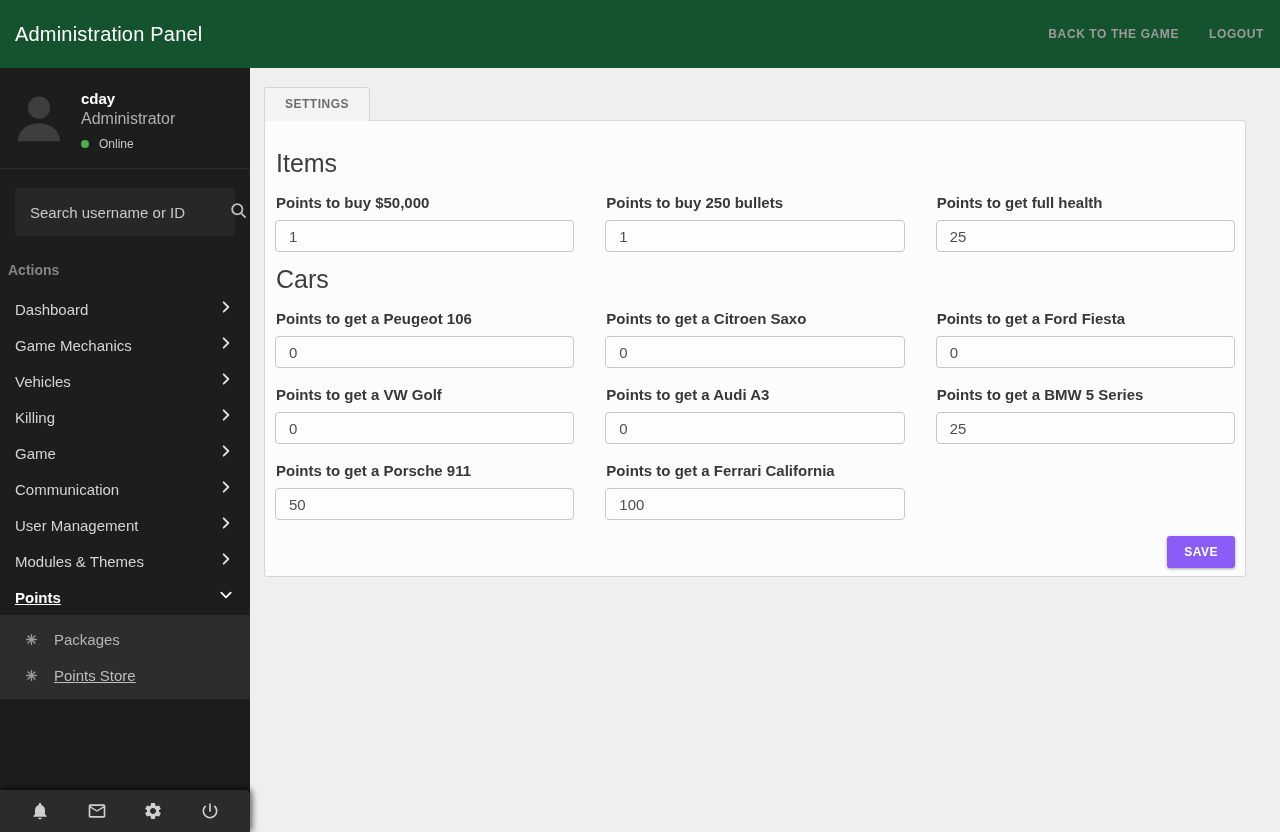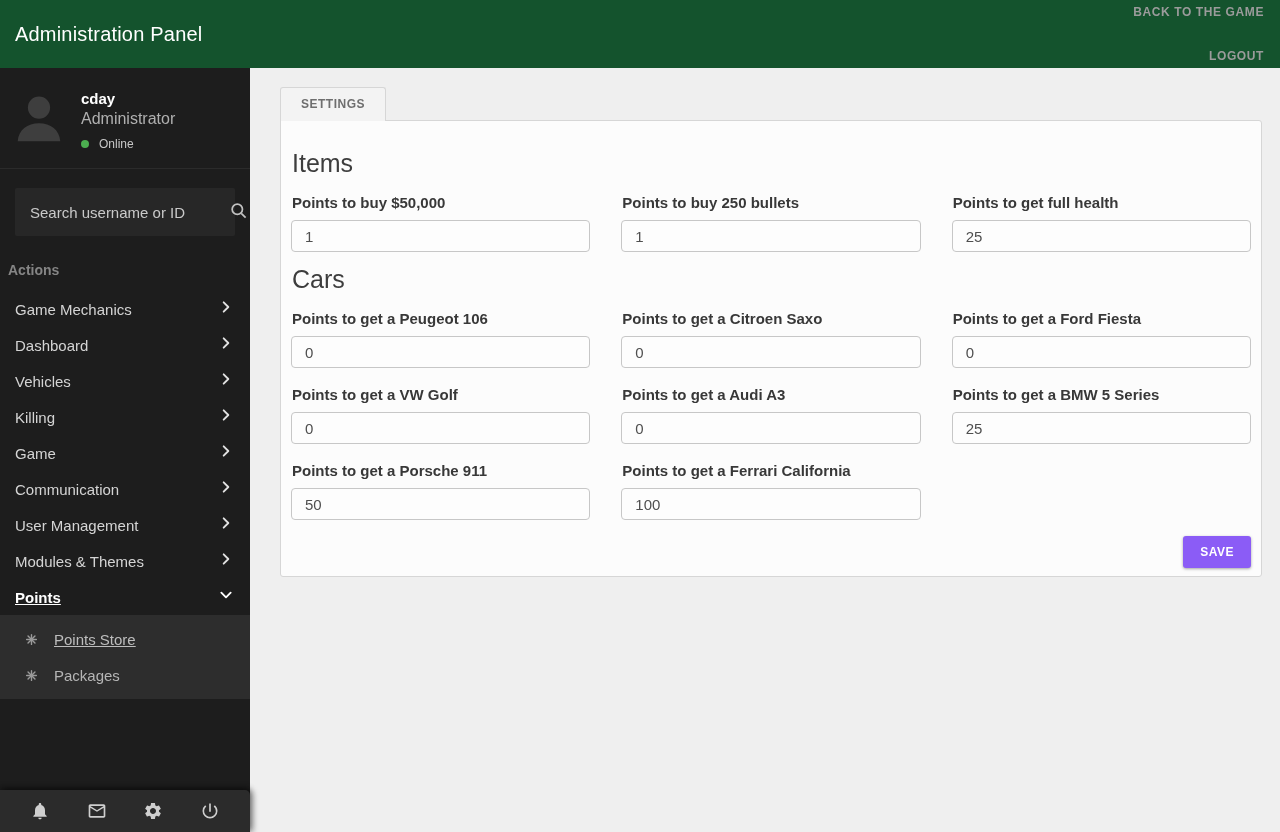--- a/index.html
+++ b/index.html
@@ -1,21 +1,21 @@
 <!DOCTYPE html>
 <html><head>
 <meta charset="utf-8">
 <style>
   * { margin:0; padding:0; box-sizing:border-box; }
   html,body { width:1280px; height:832px; font-family:"Liberation Sans", sans-serif; background:#efefef; overflow:hidden; }
 
   
   .topbar { position:fixed; top:0; left:0; width:1280px; height:68px; background:#14532d; display:flex; align-items:center; justify-content:space-between; z-index:30; }
   .topbar-title { color:#ffffff; font-size:20px; font-weight:500; padding-left:15px; letter-spacing:.2px; }
-  .topbar-links { display:flex; align-items:flex-end; gap:30px; padding-right:16px;flex-direction:column; }
+  .topbar-links { display:flex; align-items:flex-start; gap:30px; padding-right:16px; }
   .topbar-link { color:#9b9b9b; font-size:12px; font-weight:bold; letter-spacing:.6px; cursor:pointer; }
 
   
   .sidebar { position:fixed; top:62px; left:0; width:250px; height:770px; background:#1d1d1d; border-top:6px solid #ef4444; z-index:20; }
   .profile { display:flex; align-items:flex-start; padding:20px 15px 17px 10px; border-bottom:1px solid #2b2b2b; }
   .avatar { width:58px; height:58px; flex:0 0 58px; margin-right:13px; display:flex; align-items:center; justify-content:center; }
   .avatar svg { width:58px; height:58px; fill:#3e3e3e; }
   .profile-info { padding-top:2px; }
   .profile-name { color:#ffffff; font-size:15px; font-weight:bold; margin-bottom:3px; }
   .profile-role { color:#b0b0b0; font-size:16px; margin-bottom:9px; }
@@ -41,21 +41,21 @@
   .submenu-bullet { margin-right:16px; display:flex; }
   .submenu-bullet svg { width:13px; height:13px; stroke:#9a9a9a; stroke-width:2.6; stroke-linecap:round; }
   .submenu-label { color:#b5b5b5; font-size:15px; }
   .submenu-item.active .submenu-label { text-decoration:underline; color:#bdbdbd; }
 
   .sidebar-footer { position:absolute; bottom:0; left:0; width:250px; height:42px; background:#2b2b2b; border-top-right-radius:5px; box-shadow:0 -2px 6px rgba(0,0,0,.45), 3px 0 6px rgba(0,0,0,.35); display:flex; align-items:center; justify-content:space-around; padding:0 12px; }
   .footer-icon { cursor:pointer; display:flex; }
   .footer-icon svg { width:20px; height:20px; fill:#cfcfcf; }
 
   
-  .main { position:fixed; top:62px; left:250px; width:1030px; height:770px; background:#efefef; }
+  .main { position:fixed; top:62px; left:234px; width:1030px; height:770px; background:#efefef; }
   .tab { display:inline-block; margin:25px 0 0 30px; padding:9px 20px 10px 20px; background:#f3f3f3; border:1px solid #d6d6d6; border-bottom:none; border-radius:3px 3px 0 0; color:#6e6e6e; font-size:12px; font-weight:bold; letter-spacing:.5px; position:relative; z-index:2; cursor:pointer; }
   .card { margin:-1px 18px 0 30px; background:#fcfcfc; border:1px solid #d6d6d6; border-radius:0 3px 3px 3px; padding:6px 10px 8px 10px; min-height:451px; }
   .section-title { font-size:25px; font-weight:400; color:#3d3d3d; margin:22px 1px 16px 1px; }
   .fields-grid { display:grid; grid-template-columns:repeat(3, 1fr); column-gap:31px; row-gap:18px; margin-bottom:6px; }
   .field label { display:block; color:#383838; font-size:15px; font-weight:bold; margin:0 1px 9px 1px; }
   .field input { width:100%; height:32px; border:1px solid #c7c7c7; border-radius:4px; background:#fdfdfd; padding:0 13px; font-size:15px; color:#4f4f4f; font-family:"Liberation Sans", sans-serif; outline:none; }
   .cars-gap { margin-top:13px; }
   .save-row { display:flex; justify-content:flex-end; margin-top:16px; }
   .save-btn { background:#8b5cf6; color:#ffffff; border:none; border-radius:3px; height:32px; padding:0 17px; font-size:12px; font-weight:bold; letter-spacing:.5px; font-family:"Liberation Sans", sans-serif; box-shadow:0 1px 3px rgba(0,0,0,.35); cursor:pointer; }
 </style>
@@ -95,27 +95,27 @@
           <circle cx="10.5" cy="10.5" r="6.5"></circle>
           <line x1="15.5" y1="15.5" x2="21" y2="21"></line>
         </svg>
     </span>
   </div>
 
   <div class="actions-label">Actions</div>
 
   <div>
     <div class="nav-item">
+      <span class="nav-label">Dashboard</span>
+      <span class="chev"><svg viewBox="0 0 24 24">
+            <polyline points="8 4 16 12 8 20"></polyline>
+          </svg></span>
+    </div>
+    <div class="nav-item">
       <span class="nav-label">Game Mechanics</span>
-      <span class="chev"><svg viewBox="0 0 24 24">
-            <polyline points="8 4 16 12 8 20"></polyline>
-          </svg></span>
-    </div>
-    <div class="nav-item">
-      <span class="nav-label">Dashboard</span>
       <span class="chev"><svg viewBox="0 0 24 24">
             <polyline points="8 4 16 12 8 20"></polyline>
           </svg></span>
     </div>
     <div class="nav-item">
       <span class="nav-label">Vehicles</span>
       <span class="chev"><svg viewBox="0 0 24 24">
             <polyline points="8 4 16 12 8 20"></polyline>
           </svg></span>
     </div>
@@ -150,42 +150,42 @@
           </svg></span>
     </div>
     <div class="nav-item active">
       <span class="nav-label">Points</span>
       <span class="chev down"><svg viewBox="0 0 24 24">
             <polyline points="8 4 16 12 8 20"></polyline>
           </svg></span>
     </div>
 
     <div class="submenu">
+      <div class="submenu-item">
+        <span class="submenu-bullet">
+          <svg viewBox="0 0 24 24">
+              <line x1="12" y1="3" x2="12" y2="21"></line>
+              <line x1="3" y1="12" x2="21" y2="12"></line>
+              <line x1="5.6" y1="5.6" x2="18.4" y2="18.4"></line>
+              <line x1="18.4" y1="5.6" x2="5.6" y2="18.4"></line>
+            </svg>
+        </span>
+        <span class="submenu-label">Packages</span>
+      </div>
       <div class="submenu-item active">
         <span class="submenu-bullet">
           <svg viewBox="0 0 24 24">
               <line x1="12" y1="3" x2="12" y2="21"></line>
               <line x1="3" y1="12" x2="21" y2="12"></line>
               <line x1="5.6" y1="5.6" x2="18.4" y2="18.4"></line>
               <line x1="18.4" y1="5.6" x2="5.6" y2="18.4"></line>
             </svg>
         </span>
         <span class="submenu-label">Points Store</span>
       </div>
-      <div class="submenu-item">
-        <span class="submenu-bullet">
-          <svg viewBox="0 0 24 24">
-              <line x1="12" y1="3" x2="12" y2="21"></line>
-              <line x1="3" y1="12" x2="21" y2="12"></line>
-              <line x1="5.6" y1="5.6" x2="18.4" y2="18.4"></line>
-              <line x1="18.4" y1="5.6" x2="5.6" y2="18.4"></line>
-            </svg>
-        </span>
-        <span class="submenu-label">Packages</span>
-      </div>
     </div>
   </div>
 
   <div class="sidebar-footer">
     <span class="footer-icon">
       <svg viewBox="0 0 24 24">
           <path d="M12 22c1.1 0 2-.9 2-2h-4c0 1.1.9 2 2 2zm6-6v-5c0-3.07-1.63-5.64-4.5-6.32V4c0-.83-.67-1.5-1.5-1.5s-1.5.67-1.5 1.5v.68C7.64 5.36 6 7.92 6 11v5l-2 2v1h16v-1l-2-2z"></path>
         </svg>
     </span>
     <span class="footer-icon">

